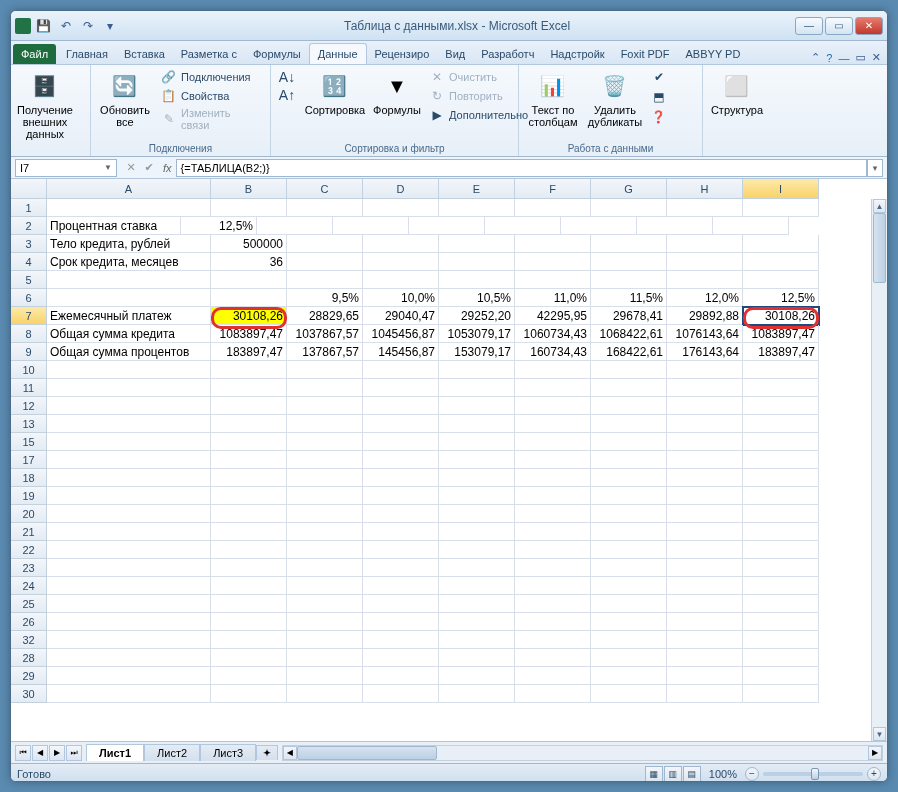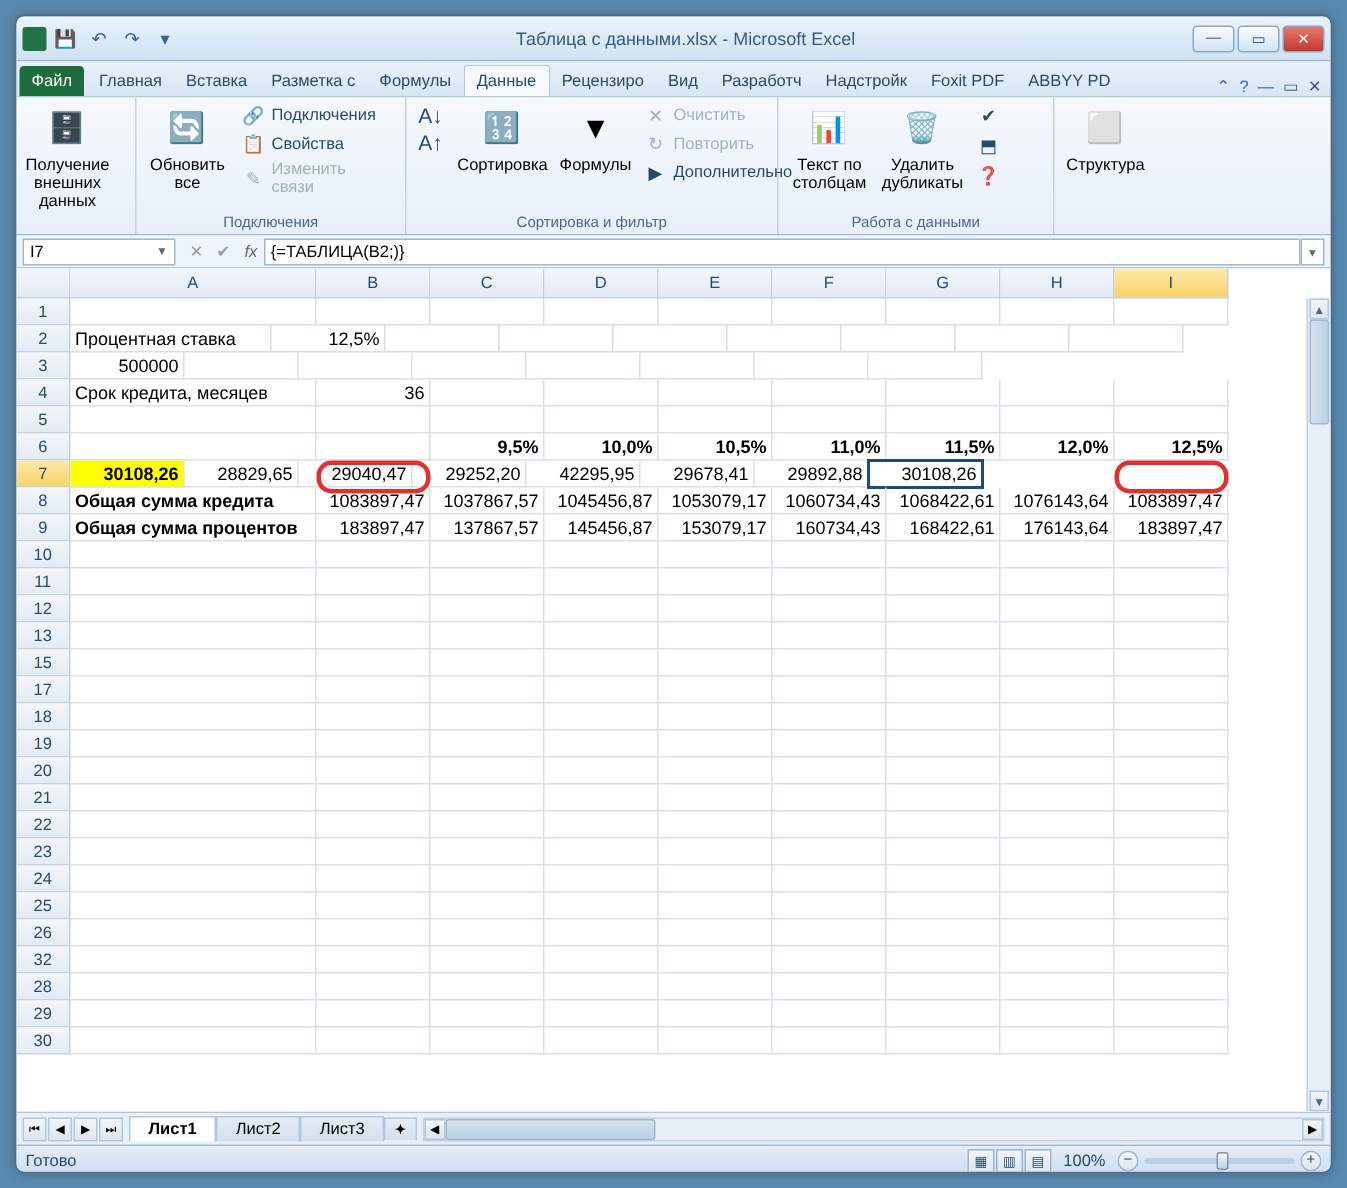--- a/index.html
+++ b/index.html
@@ -41,21 +41,21 @@
 .rowhdr,.colhdr { background:linear-gradient(#f3f6fa,#e3ebf4);border-right:1px solid #c3d0de;border-bottom:1px solid #c3d0de;display:flex;align-items:center;justify-content:center;font-size:11px;color:#2a4a6a; }
 .corner { width:36px;height:20px;background:linear-gradient(#f3f6fa,#e3ebf4);border-right:1px solid #c3d0de;border-bottom:1px solid #c3d0de; }
 .colhdr { height:20px; }
 .colhdr.sel { background:linear-gradient(#fde9a9,#f9d36a); }
 .gridscroll { position:absolute;top:0;left:0;right:16px;bottom:0;overflow:hidden; }
 .row { display:flex;height:18px; }
 .row.sel .rowhdr { background:linear-gradient(#fde9a9,#f9d36a); }
 .rowhdr { width:36px;height:18px; }
 .cell { height:18px;border-right:1px solid #d8dfea;border-bottom:1px solid #d8dfea;font-size:12px;padding:0 3px;display:flex;align-items:center;justify-content:flex-end;overflow:hidden;white-space:nowrap; }
 .cell.l { justify-content:flex-start; }
-.cell.b { font-weight:bold; }
+.cell.b { font-weight:normal; }
 .cell.hl { background:#ffff00; }
 .cell.active { outline:2px solid #1f497d;outline-offset:-1px;background:#fff; }
 .redcirc { position:absolute;border:3px solid #e03030;border-radius:10px;pointer-events:none; }
 .vscroll { position:absolute;right:0;top:20px;bottom:0;width:16px;background:#e9eff6;border-left:1px solid #c3d0de; }
 .vscroll .thumb { position:absolute;top:14px;left:1px;right:1px;height:70px;background:linear-gradient(90deg,#d6e2ef,#bcd0e4);border:1px solid #9fb8cf;border-radius:2px; }
 .vscroll .arr { position:absolute;left:1px;right:1px;height:14px;background:linear-gradient(#f3f6fa,#dce6f1);border:1px solid #b2c7dd;display:flex;align-items:center;justify-content:center;font-size:8px;color:#4a6a8a; }
 .tabbar { height:22px;background:#e9eff6;border-top:1px solid #b2c7dd;display:flex;align-items:center;font-size:11px; }
 .tabnav { display:flex;gap:1px;padding:0 4px; }
 .tabnav span { width:16px;height:16px;background:linear-gradient(#f3f6fa,#dce6f1);border:1px solid #b2c7dd;display:flex;align-items:center;justify-content:center;font-size:8px;cursor:pointer; }
 .sheettab { padding:2px 12px;background:#fff;border:1px solid #b2c7dd;border-bottom:none;cursor:pointer;font-weight:bold; }
@@ -255,20 +255,21 @@
             <div class="cell" style="width: 76px;"></div>
             <div class="cell" style="width: 76px;"></div>
             <div class="cell" style="width: 76px;"></div>
             <div class="cell" style="width: 76px;"></div>
             <div class="cell" style="width: 76px;"></div>
             <div class="cell" style="width: 76px;"></div>
             <div class="cell" style="width: 76px;"></div>
           </div>
           <div class="row">
             <div class="rowhdr">3</div>
+            <div class="cell l" style="width: 164px;">Тело кредита, рублей</div>
             <div class="cell" style="width: 76px;">500000</div>
             <div class="cell" style="width: 76px;"></div>
             <div class="cell" style="width: 76px;"></div>
             <div class="cell" style="width: 76px;"></div>
             <div class="cell" style="width: 76px;"></div>
             <div class="cell" style="width: 76px;"></div>
             <div class="cell" style="width: 76px;"></div>
             <div class="cell" style="width: 76px;"></div>
           </div>
           <div class="row">
@@ -302,20 +303,21 @@
             <div class="cell b" style="width: 76px;">9,5%</div>
             <div class="cell b" style="width: 76px;">10,0%</div>
             <div class="cell b" style="width: 76px;">10,5%</div>
             <div class="cell b" style="width: 76px;">11,0%</div>
             <div class="cell b" style="width: 76px;">11,5%</div>
             <div class="cell b" style="width: 76px;">12,0%</div>
             <div class="cell b" style="width: 76px;">12,5%</div>
           </div>
           <div class="row sel">
             <div class="rowhdr">7</div>
+            <div class="cell l b" style="width: 164px;">Ежемесячный платеж</div>
             <div class="cell hl b" style="width: 76px;">30108,26</div>
             <div class="cell" style="width: 76px;">28829,65</div>
             <div class="cell" style="width: 76px;">29040,47</div>
             <div class="cell" style="width: 76px;">29252,20</div>
             <div class="cell" style="width: 76px;">42295,95</div>
             <div class="cell" style="width: 76px;">29678,41</div>
             <div class="cell" style="width: 76px;">29892,88</div>
             <div class="cell active" style="width: 76px;">30108,26</div>
           </div>
           <div class="row">

